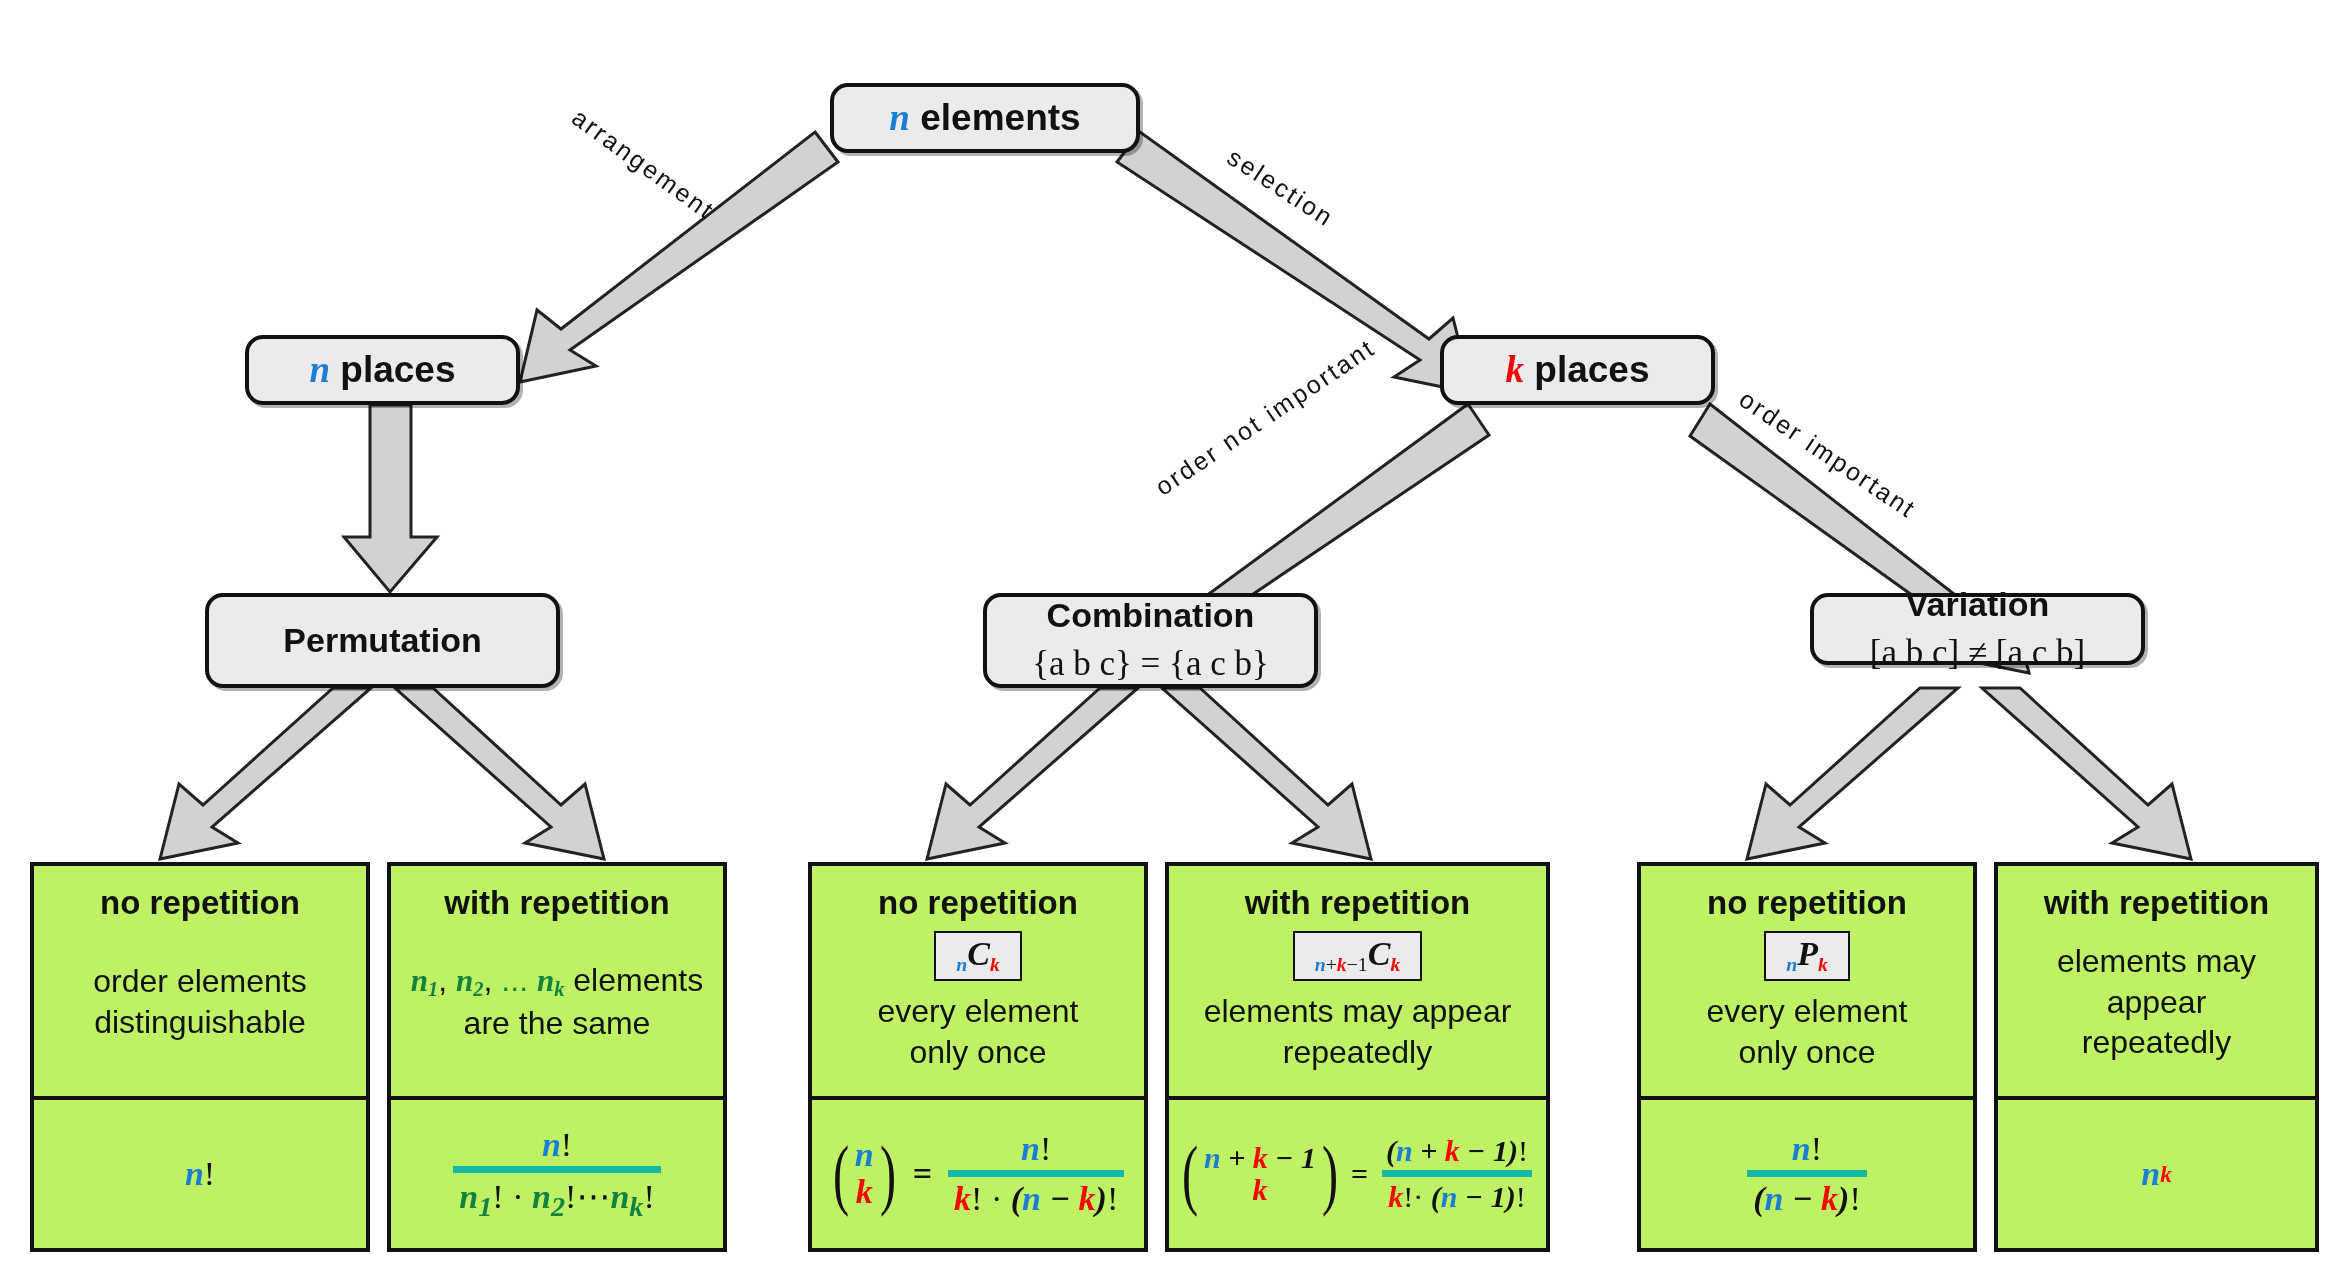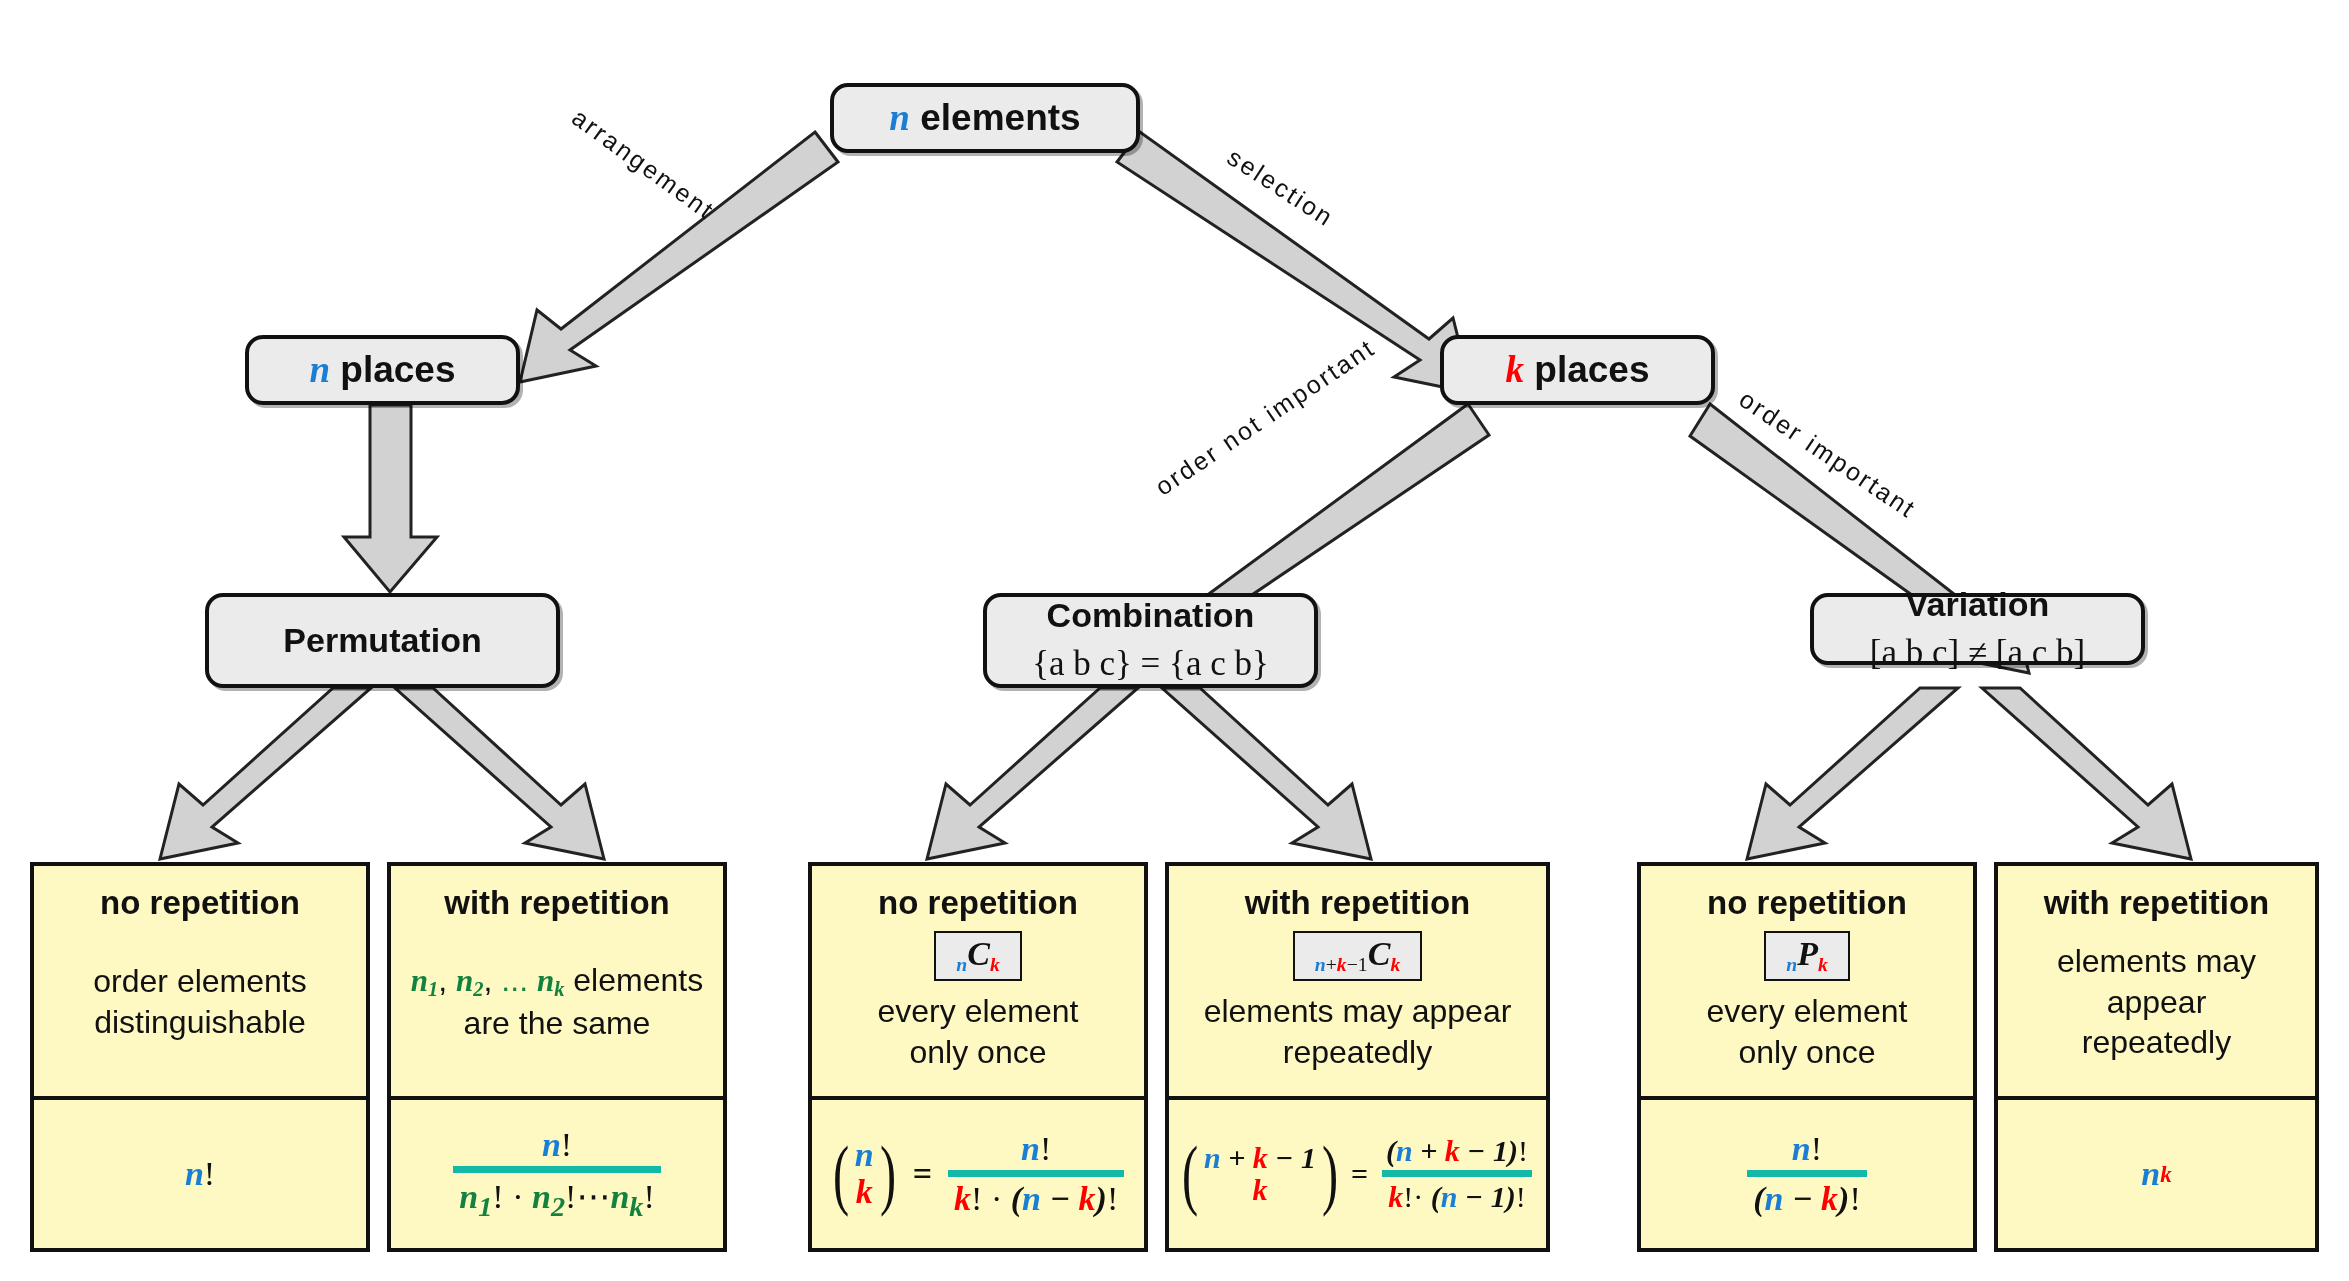--- a/index.html
+++ b/index.html
@@ -60,21 +60,21 @@
     font-size: 25px;
     color: #111111;
     letter-spacing: 2.5px;
     white-space: nowrap;
     transform-origin: left center;
   }
 
   
   .leaf {
     position: absolute;
-    background: #fef9c3;
+    background: #bef264;
     border: 4px solid #111111;
     display: flex; flex-direction: column;
   }
   .leaf-top {
     flex: 1 1 auto;
     border-bottom: 4px solid #111111;
     display: flex; flex-direction: column;
     align-items: center;
     padding: 18px 8px 14px;
   }

